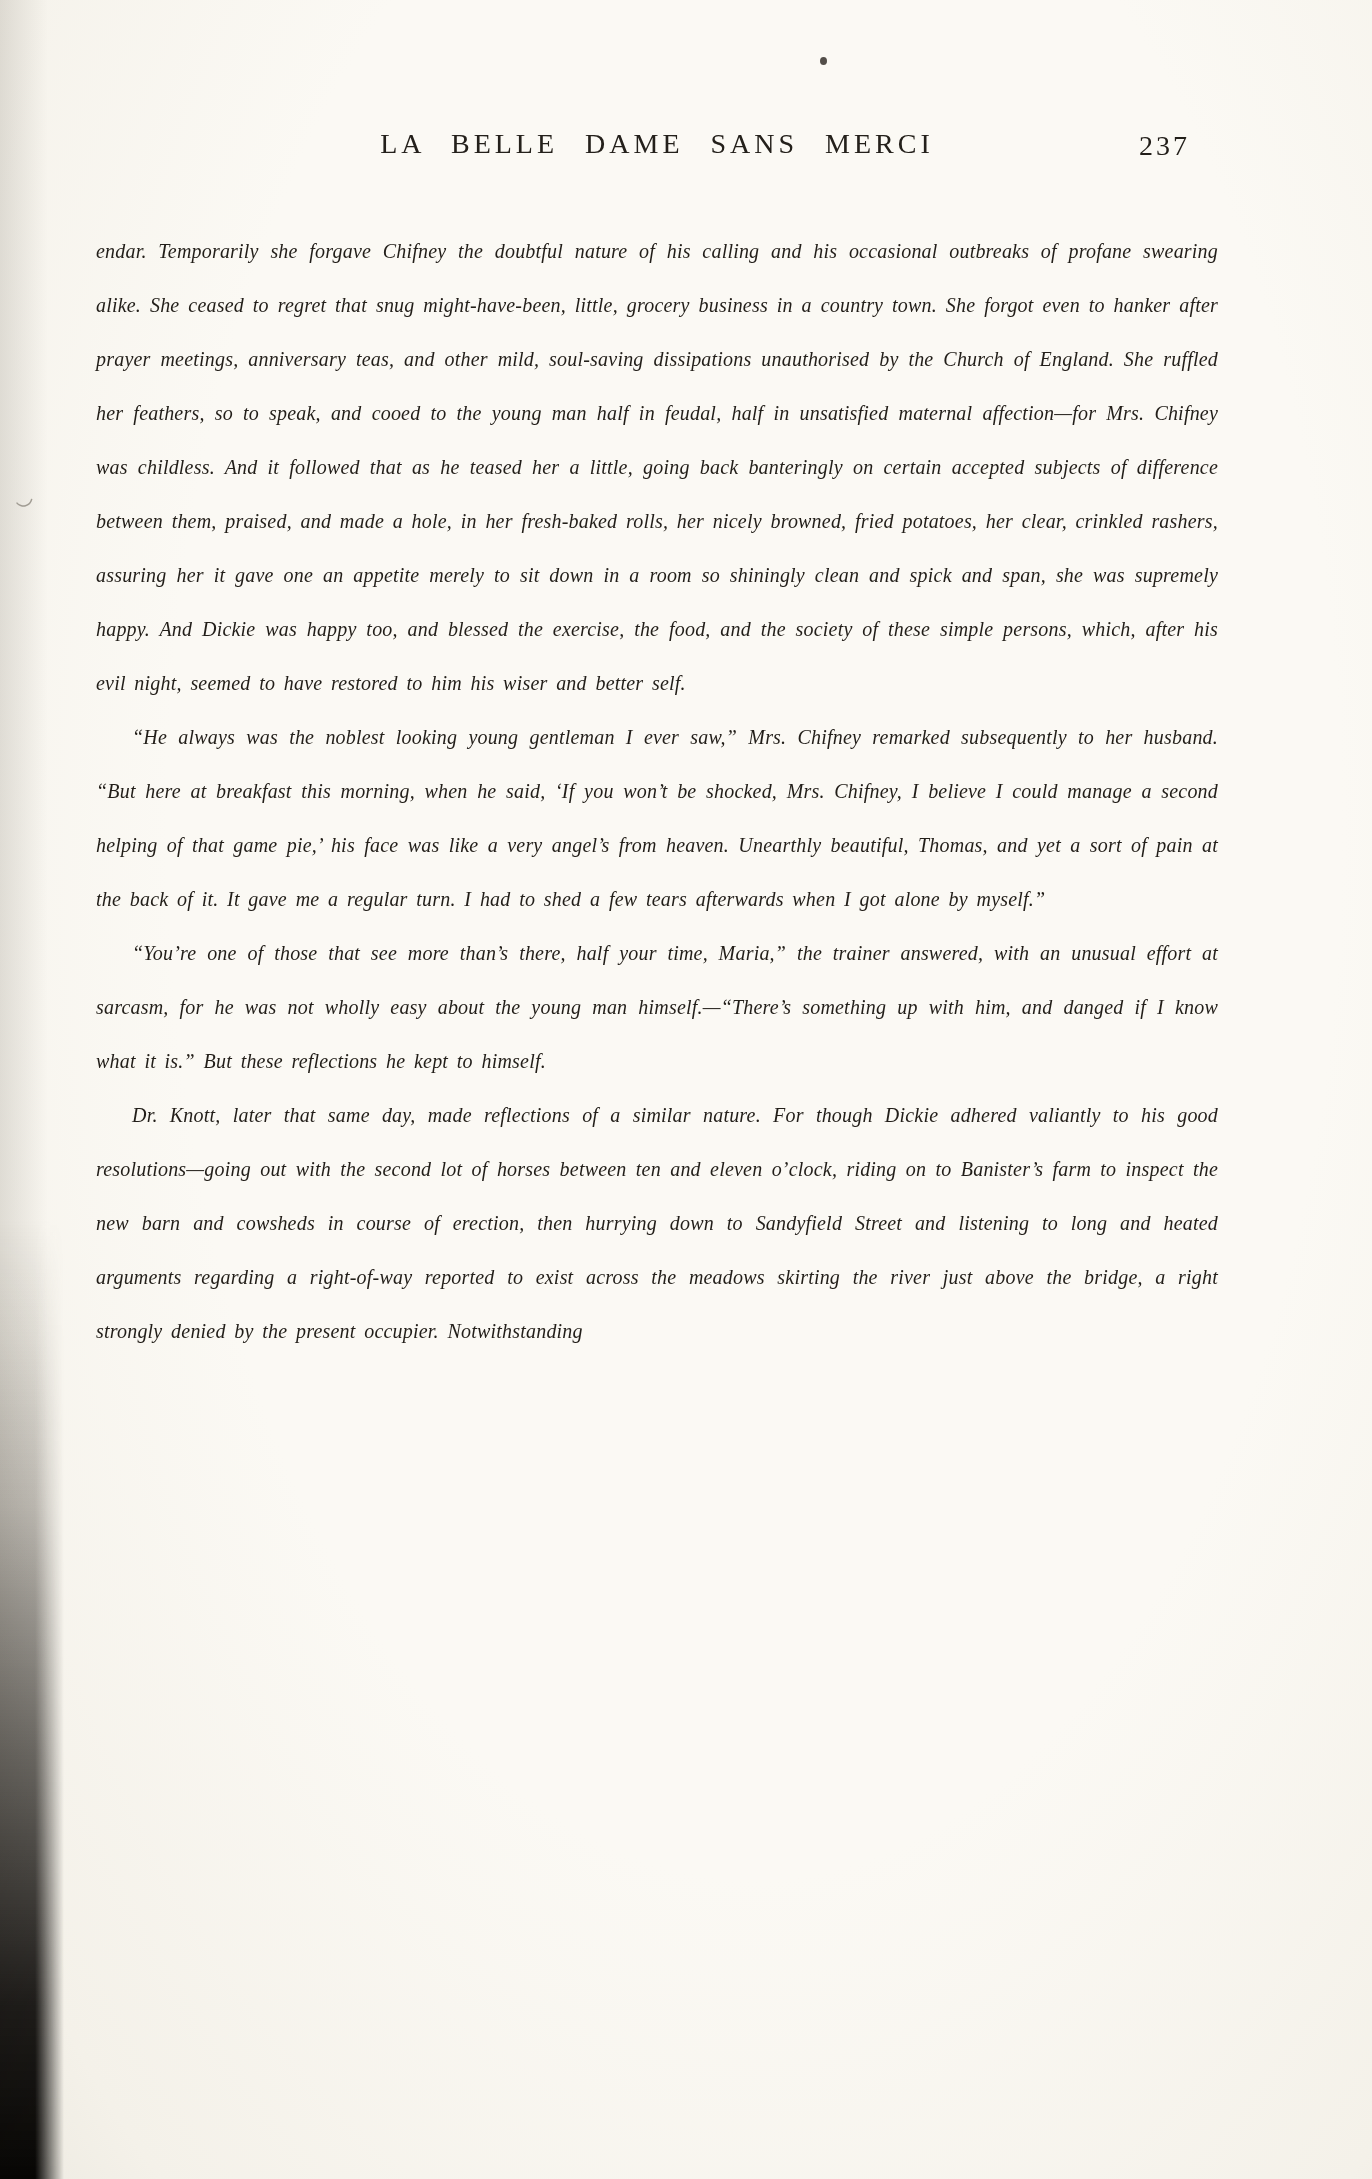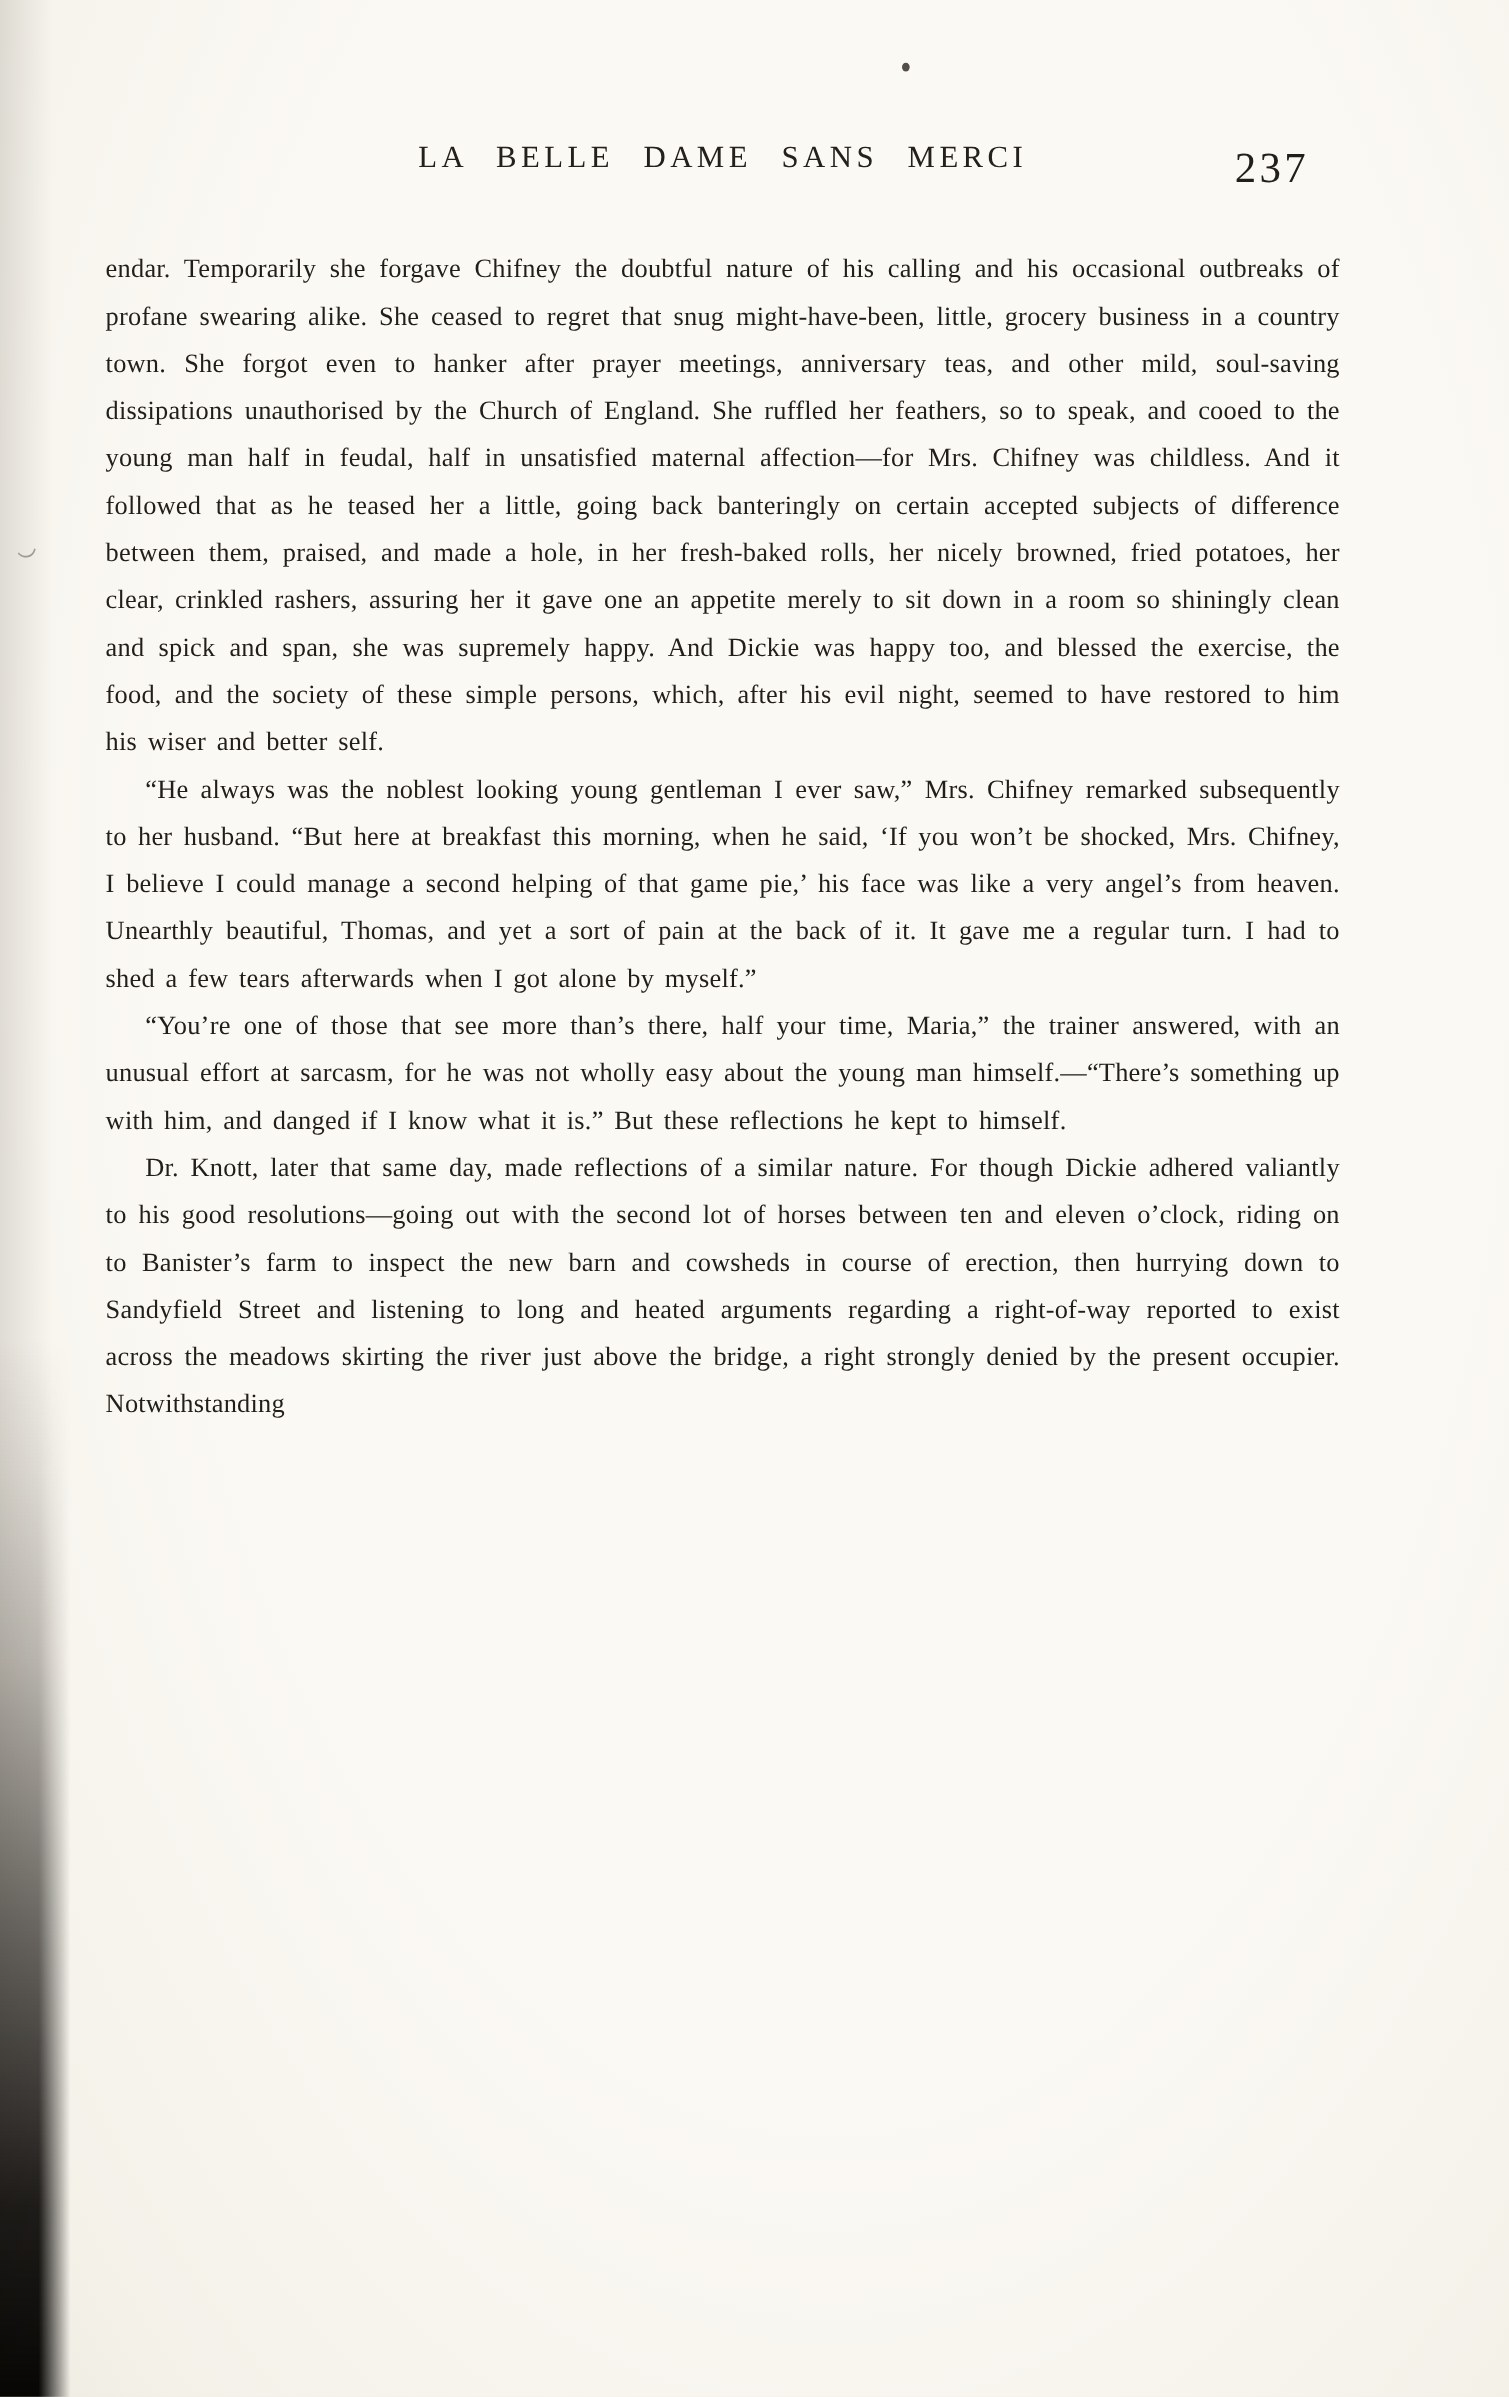--- a/index.html
+++ b/index.html
@@ -68,31 +68,32 @@
   .title {
     font-size: 28px;
     letter-spacing: 4px;
     word-spacing: 16px;
     color: #24201b;
     white-space: nowrap;
   }
   .pagenum {
     position: absolute;
     right: 28px; top: 2px;
-    font-size: 39px;
+    font-size: 28px;
     letter-spacing: 3px;
   }
   .para {
     margin: 0;
-    font-size: 24px;
-    line-height: 43px;
+    font-size: 20px;
+    line-height: 54px;
     text-align: justify;
     text-indent: 36px;
     word-spacing: 3.5px;
     letter-spacing: 0.2px;
+    font-style: italic;
   }
   .para.continuation {
     text-indent: 0;
   }
 </style>
 </head>
 <body>
 
 <div class="page">
 

